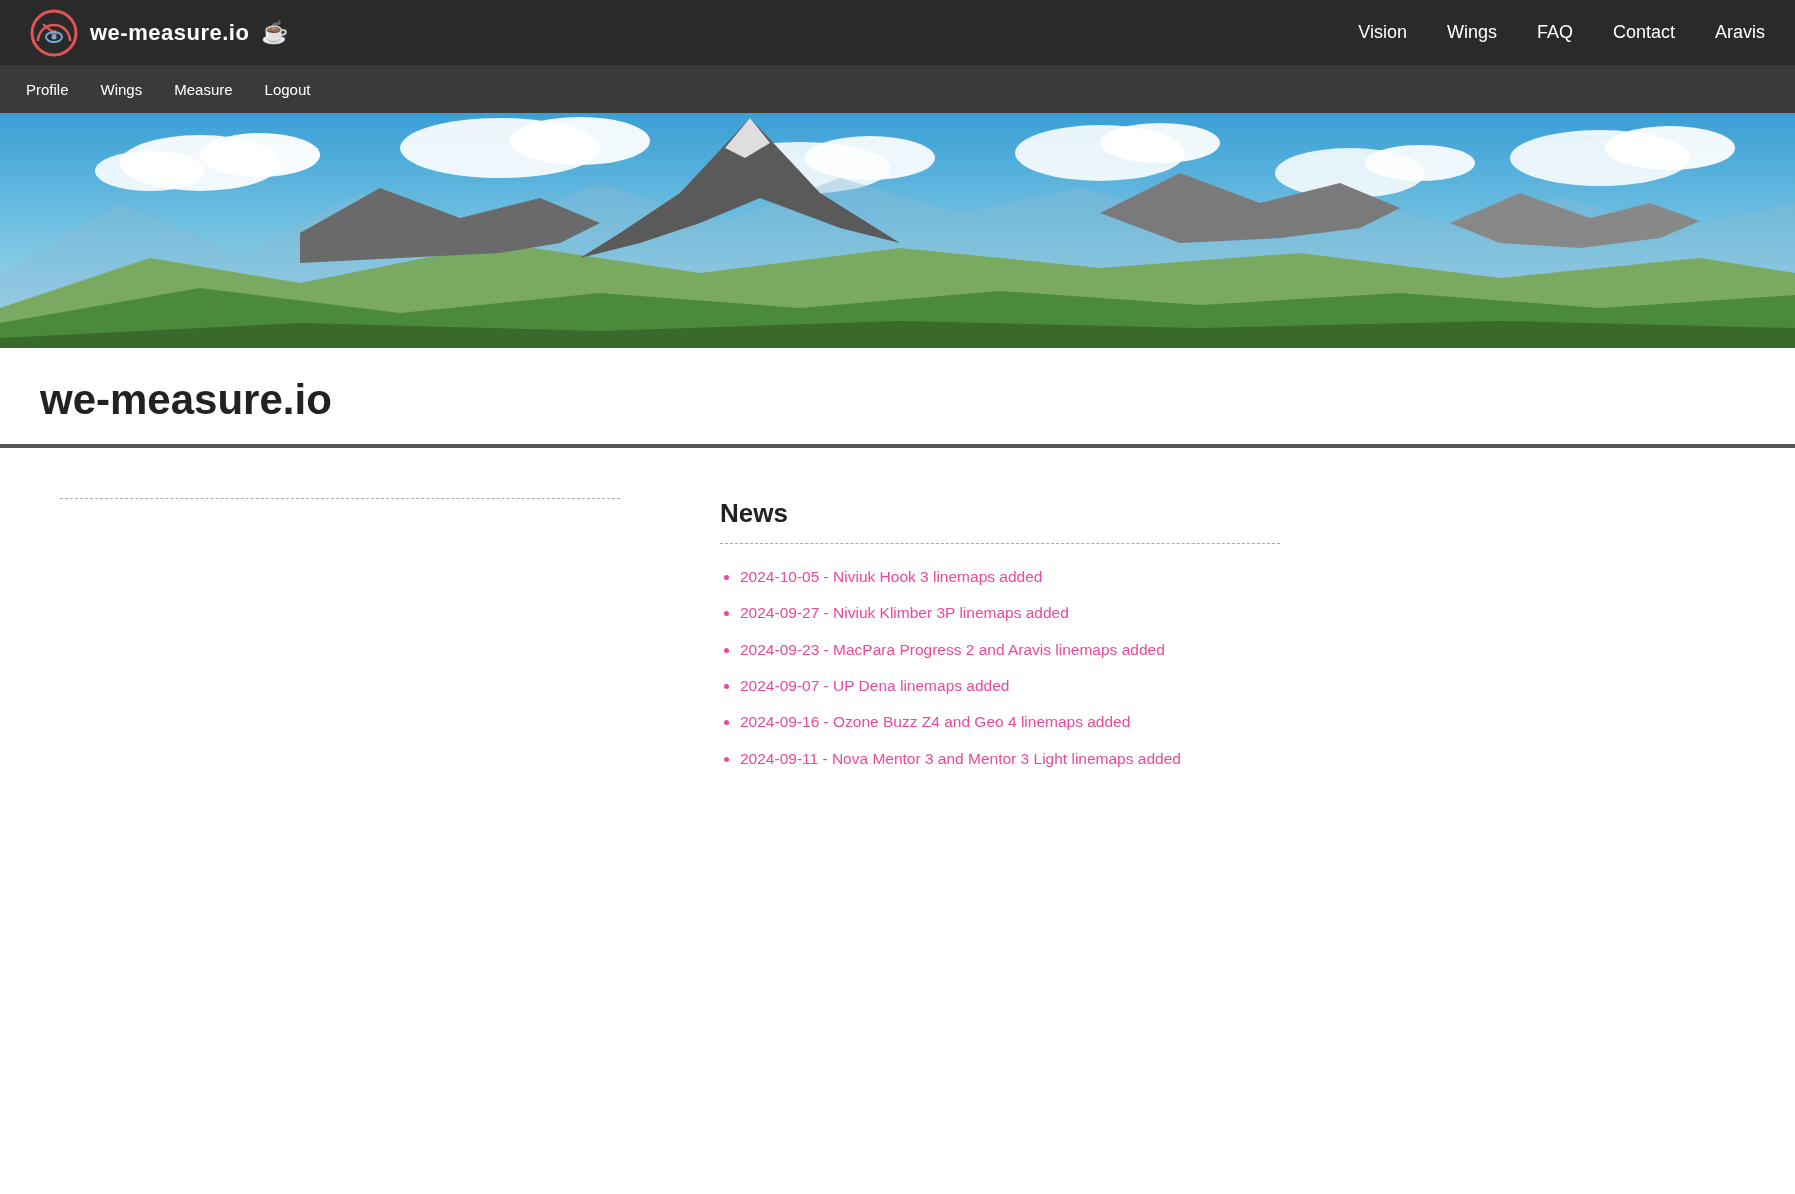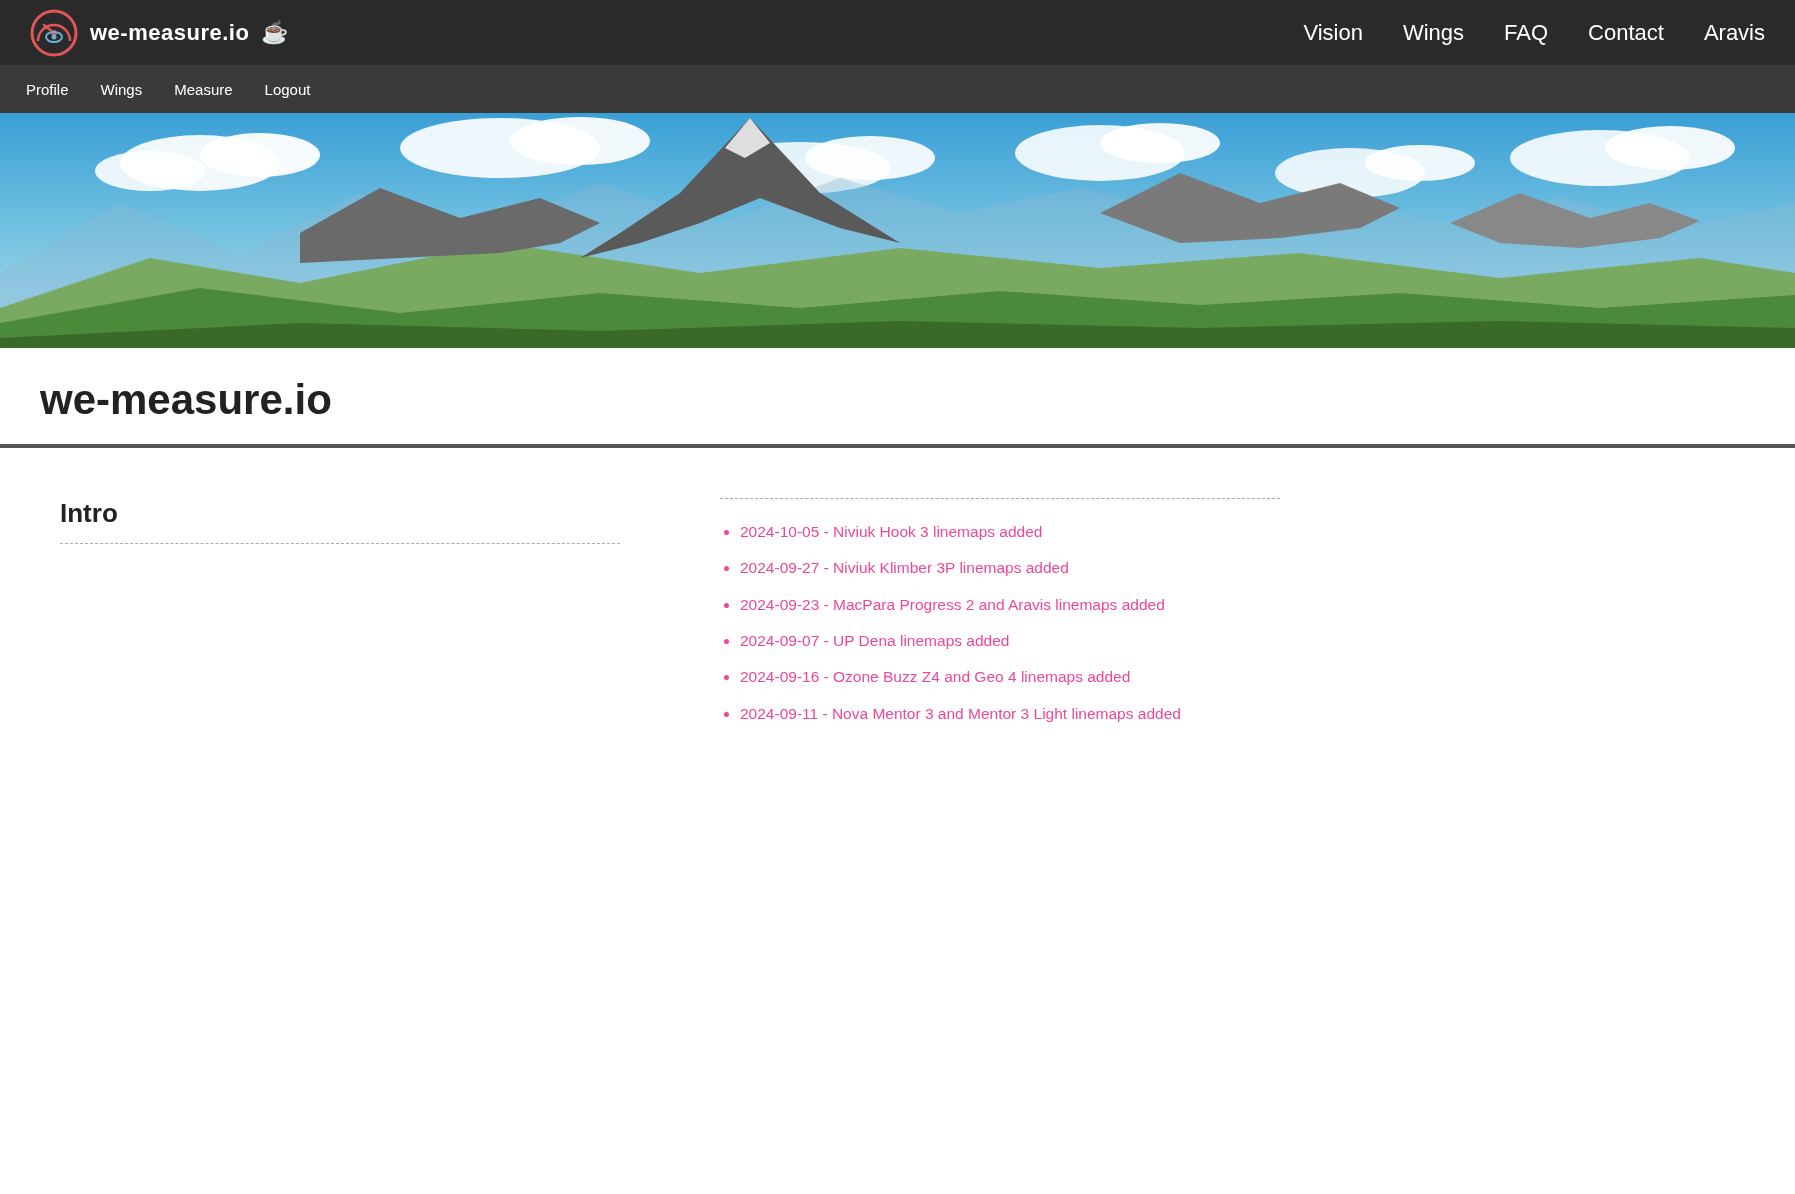--- a/index.html
+++ b/index.html
@@ -49,21 +49,21 @@
 
     .top-nav-right {
       display: flex;
       align-items: center;
       gap: 40px;
     }
 
     .top-nav-right a {
       color: #fff;
       text-decoration: none;
-      font-size: 22px;
+      font-size: 18px;
       font-weight: 500;
     }
 
     
     .sub-nav {
       background: #3a3a3a;
       display: flex;
       align-items: center;
       padding: 14px 10px;
       height: 48px;
@@ -259,25 +259,25 @@
   </svg>
 </div>
 
 <div class="page-title-section">
   <h1 class="page-title">we-measure.io</h1>
 </div>
 
 <div class="content-section">
 
   <div class="intro-col">
-    <h2 class="section-heading">Intro</h2>
     <hr class="section-divider">
   </div>
 
   <div class="news-col">
+    <h2 class="section-heading">News</h2>
     <hr class="section-divider">
     <ul class="news-list">
       <li>2024-10-05 - Niviuk Hook 3 linemaps added</li>
       <li>2024-09-27 - Niviuk Klimber 3P linemaps added</li>
       <li>2024-09-23 - MacPara Progress 2 and Aravis linemaps added</li>
       <li>2024-09-07 - UP Dena linemaps added</li>
       <li>2024-09-16 - Ozone Buzz Z4 and Geo 4 linemaps added</li>
       <li>2024-09-11 - Nova Mentor 3 and Mentor 3 Light linemaps added</li>
     </ul>
   </div>

